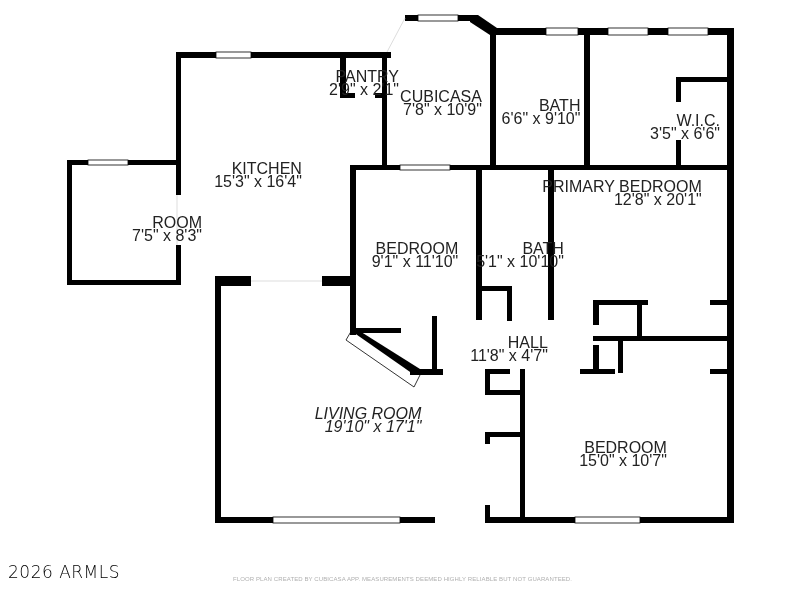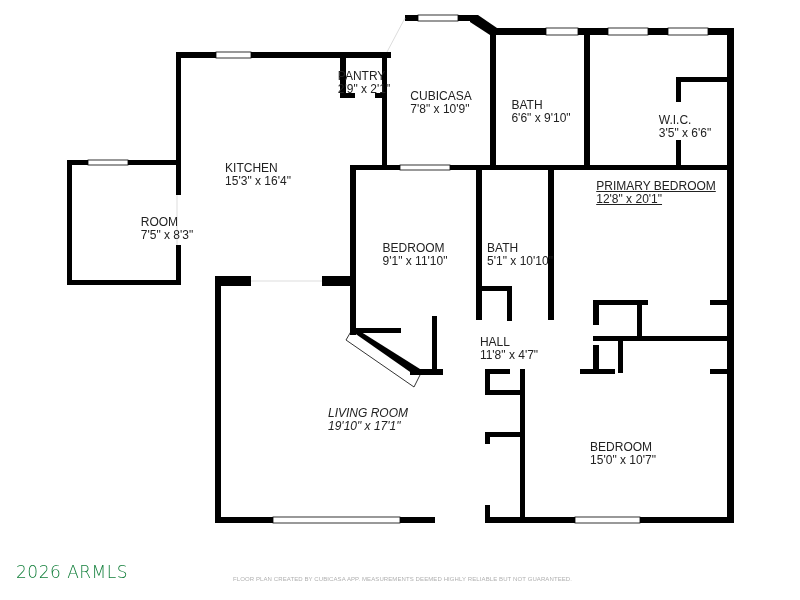--- a/index.html
+++ b/index.html
@@ -1,19 +1,19 @@
 <!DOCTYPE html>
 <html><head>
 <meta charset="utf-8">
 <style>
   html,body{margin:0;padding:0;background:#fff;}
   body{width:800px;height:600px;position:relative;overflow:hidden;font-family:"Liberation Sans",sans-serif;}
   #plan{position:absolute;left:0;top:0;width:800px;height:600px;}
-  .lbl{position:absolute;text-align:left;color:#222;font-size:12px;line-height:13px;white-space:nowrap;transform:translateX(-50%);}
-  .watermark{position:absolute;left:16px;top:562px;font-size:17px;color:#15803d;letter-spacing:0.5px;font-family:"DejaVu Sans",sans-serif;font-weight:300;}
+  .lbl{position:absolute;text-align:right;color:#222;font-size:16px;line-height:13px;white-space:nowrap;transform:translateX(-50%);}
+  .watermark{position:absolute;left:8px;top:562px;font-size:17px;color:#000000;letter-spacing:0.5px;font-family:"DejaVu Sans",sans-serif;font-weight:300;}
   .disclaimer{position:absolute;left:233px;top:576px;font-size:6px;color:#b0b0b0;letter-spacing:0.1px;}
 </style>
 </head>
 <body>
 
 <svg id="plan" viewBox="0 0 800 600" xmlns="http://www.w3.org/2000/svg">
   <g fill="#000">
 
     <rect x="67" y="160" width="5" height="125"></rect>
     <rect x="67" y="280" width="113" height="5"></rect>
@@ -116,21 +116,21 @@
     <div>6'6" x 9'10"</div>
   </div>
   <div class="lbl" style="left:685px;top:114px;">
     <div>W.I.C.</div>
     <div>3'5" x 6'6"</div>
   </div>
   <div class="lbl" style="left:258px;top:162px;">
     <div>KITCHEN</div>
     <div>15'3" x 16'4"</div>
   </div>
-  <div class="lbl" style="left:656px;top:180px;text-decoration:underline;">
+  <div class="lbl" style="left:622px;top:180px;">
     <div>PRIMARY BEDROOM</div>
     <div>12'8" x 20'1"</div>
   </div>
   <div class="lbl" style="left:124px;top:216px;margin-left:43px;">
     <div>ROOM</div>
     <div>7'5" x 8'3"</div>
   </div>
   <div class="lbl" style="left:415px;top:242px;">
     <div>BEDROOM</div>
     <div>9'1" x 11'10"</div>

